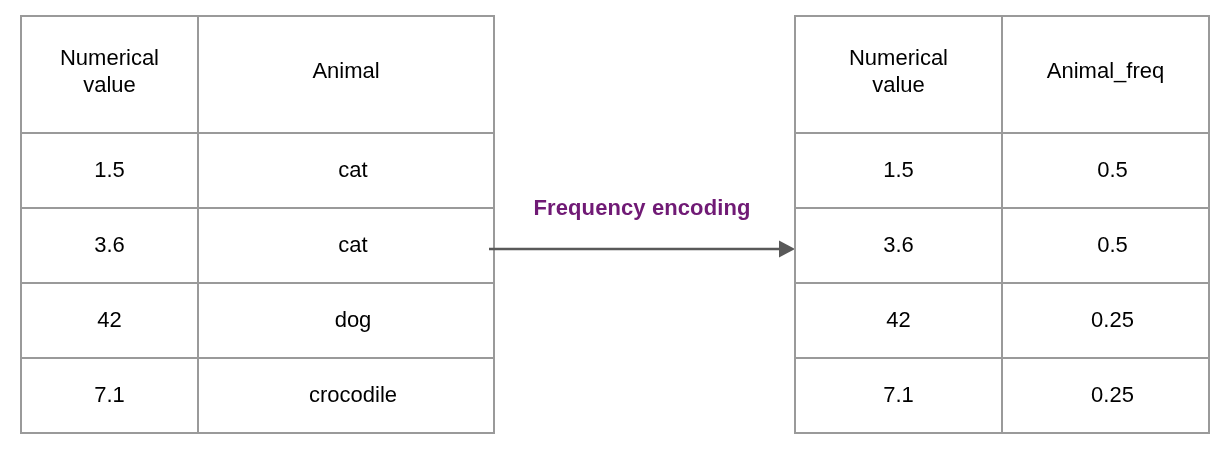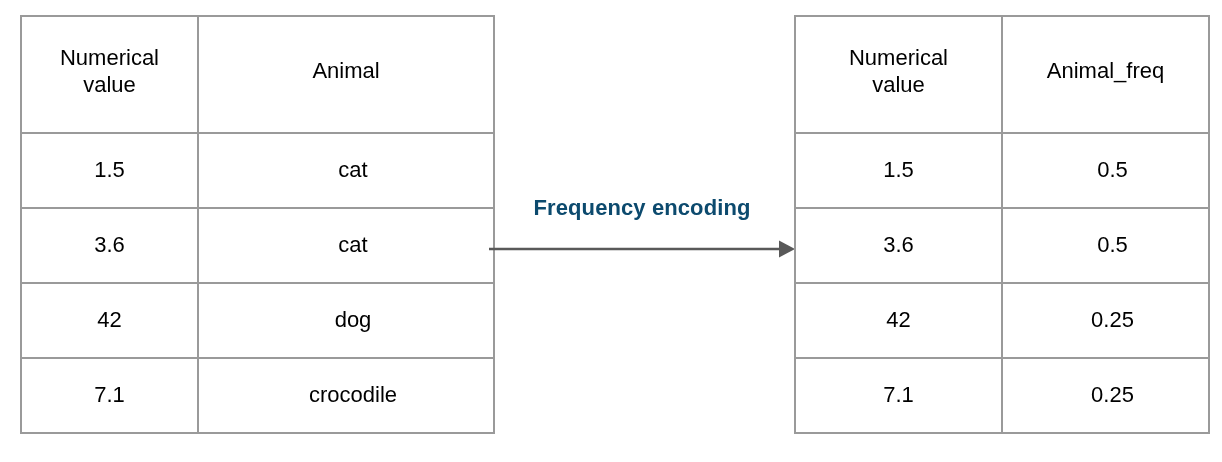--- a/index.html
+++ b/index.html
@@ -97,21 +97,21 @@
   }
   #transform-label {
     position: absolute;
     left: 490px;
     top: 195px;
     width: 304px;
     text-align: center;
     font-size: 22px;
     font-weight: bold;
     letter-spacing: 0.1px;
-    color: #0c4a6e;
+    color: #701a75;
     white-space: nowrap;
   }
 </style>
 </head>
 <body>
 
 <div class="diagram">
 
   <table class="tbl" id="table-source">
     <colgroup>

